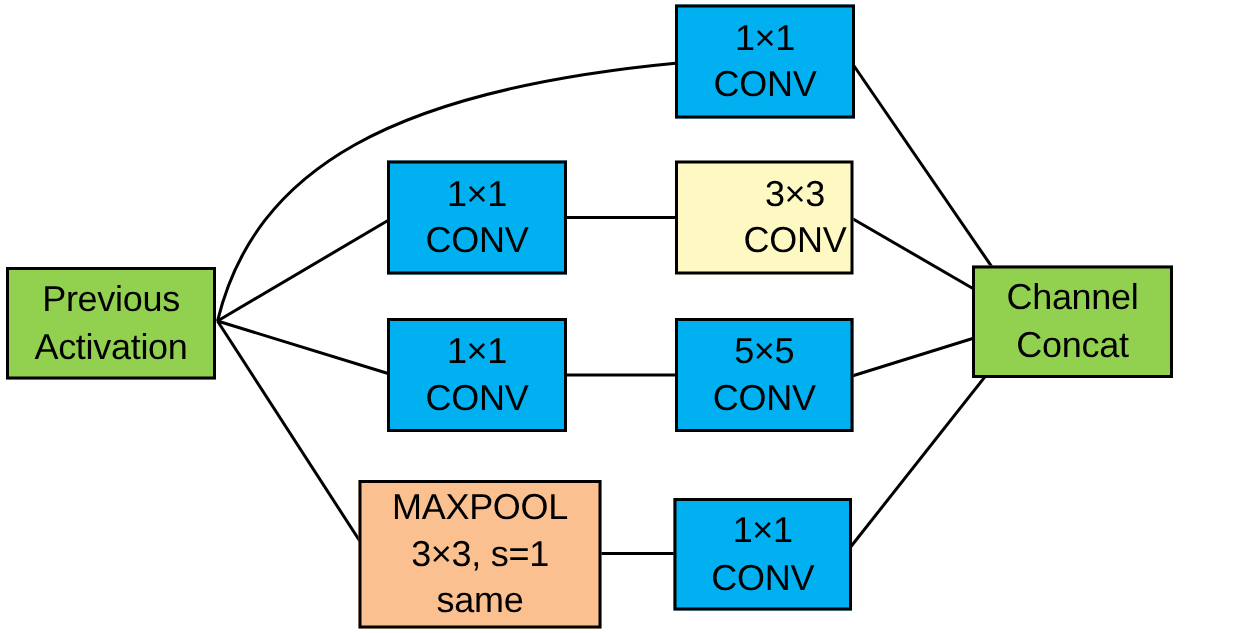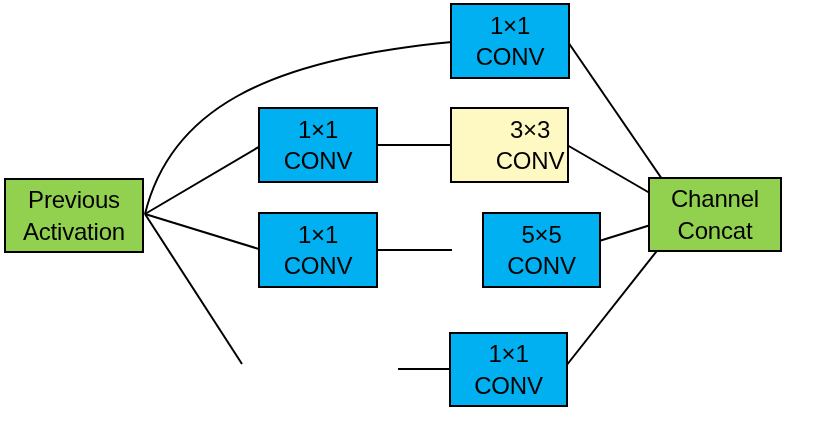--- a/index.html
+++ b/index.html
@@ -44,21 +44,21 @@
     letter-spacing: -0.2px;
     color: #000;
   }
   
   .n-prev      { left: 4px;   top: 178px; width: 140px; height: 75px; }
   .n-concat    { left: 648px; top: 177px; width: 134px; height: 75px; }
   .n-b1-conv1  { left: 450px; top: 3px;   width: 120px; height: 76px; }
   .n-b2-conv1  { left: 258px; top: 107px; width: 120px; height: 76px; }
   .n-b2-conv3  { left: 450px; top: 107px; width: 119px; height: 76px; }
   .n-b3-conv1  { left: 258px; top: 212px; width: 120px; height: 76px; }
-  .n-b3-conv5  { left: 450px; top: 212px; width: 119px; height: 76px; margin-left: 32px; }
+  .n-b3-conv5  { left: 450px; top: 212px; width: 119px; height: 76px; }
   .n-b4-pool   { left: 239px; top: 320px; width: 162px; height: 99px; }
   .n-b4-conv1  { left: 449px; top: 332px; width: 119px; height: 75px; }
 </style>
 </head>
 <body>
 
 <div class="canvas">
 
   <svg class="edges" width="828" height="422" viewBox="0 0 828 422" xmlns="http://www.w3.org/2000/svg">
     <path class="edge" d="M145,214 C170,112 262,60 452,42" stroke="#000000"></path>
@@ -85,20 +85,23 @@
 
   <div class="node n-b2-conv3" style="background: #fef9c3; padding-left: 41px;">3×3
 CONV</div>
 
   <div class="node n-b3-conv1" style="background: rgb(0, 176, 240);">1×1
 CONV</div>
 
   <div class="node n-b3-conv5" style="background: rgb(0, 176, 240);">5×5
 CONV</div>
 
+  <div class="node n-b4-pool" style="background: rgb(250, 192, 144);">MAXPOOL
+3×3, s=1
+same</div>
 
   <div class="node n-b4-conv1" style="background: rgb(0, 176, 240);">1×1
 CONV</div>
 
   <div class="node n-concat" style="background: rgb(146, 208, 80);">Channel
 Concat</div>
 
 </div>
 
 </body></html>

